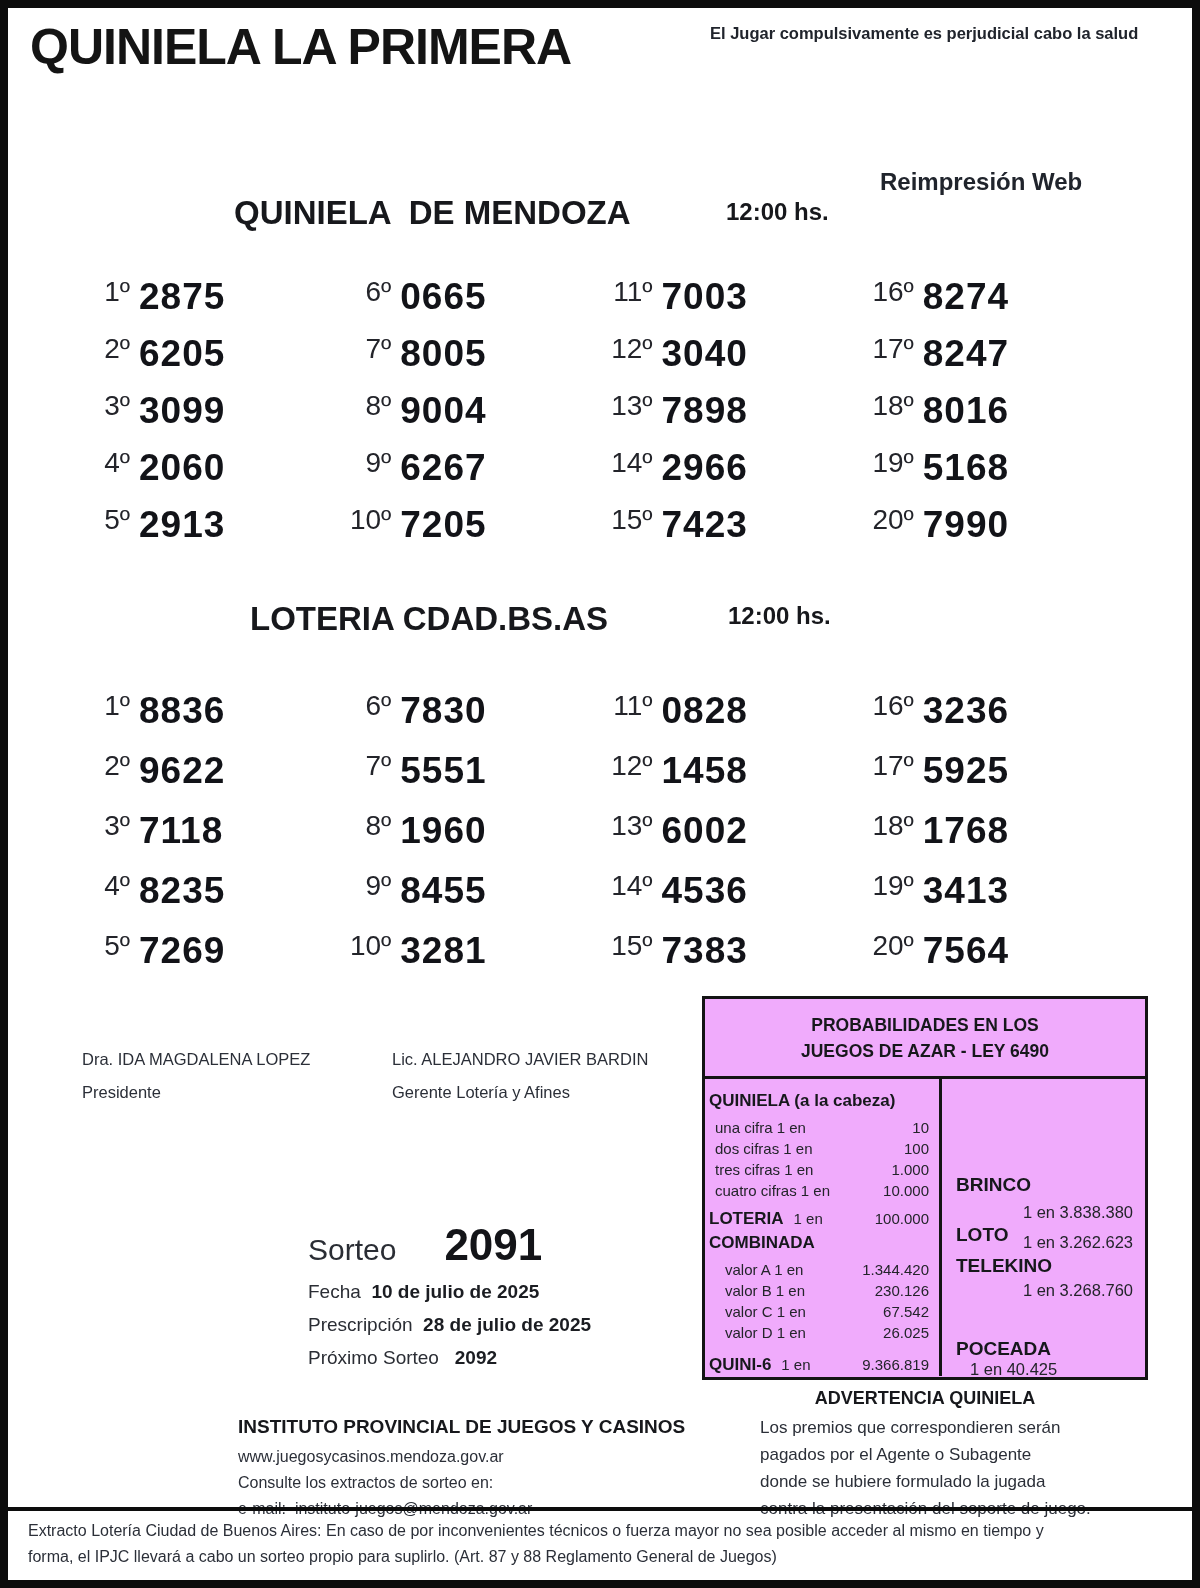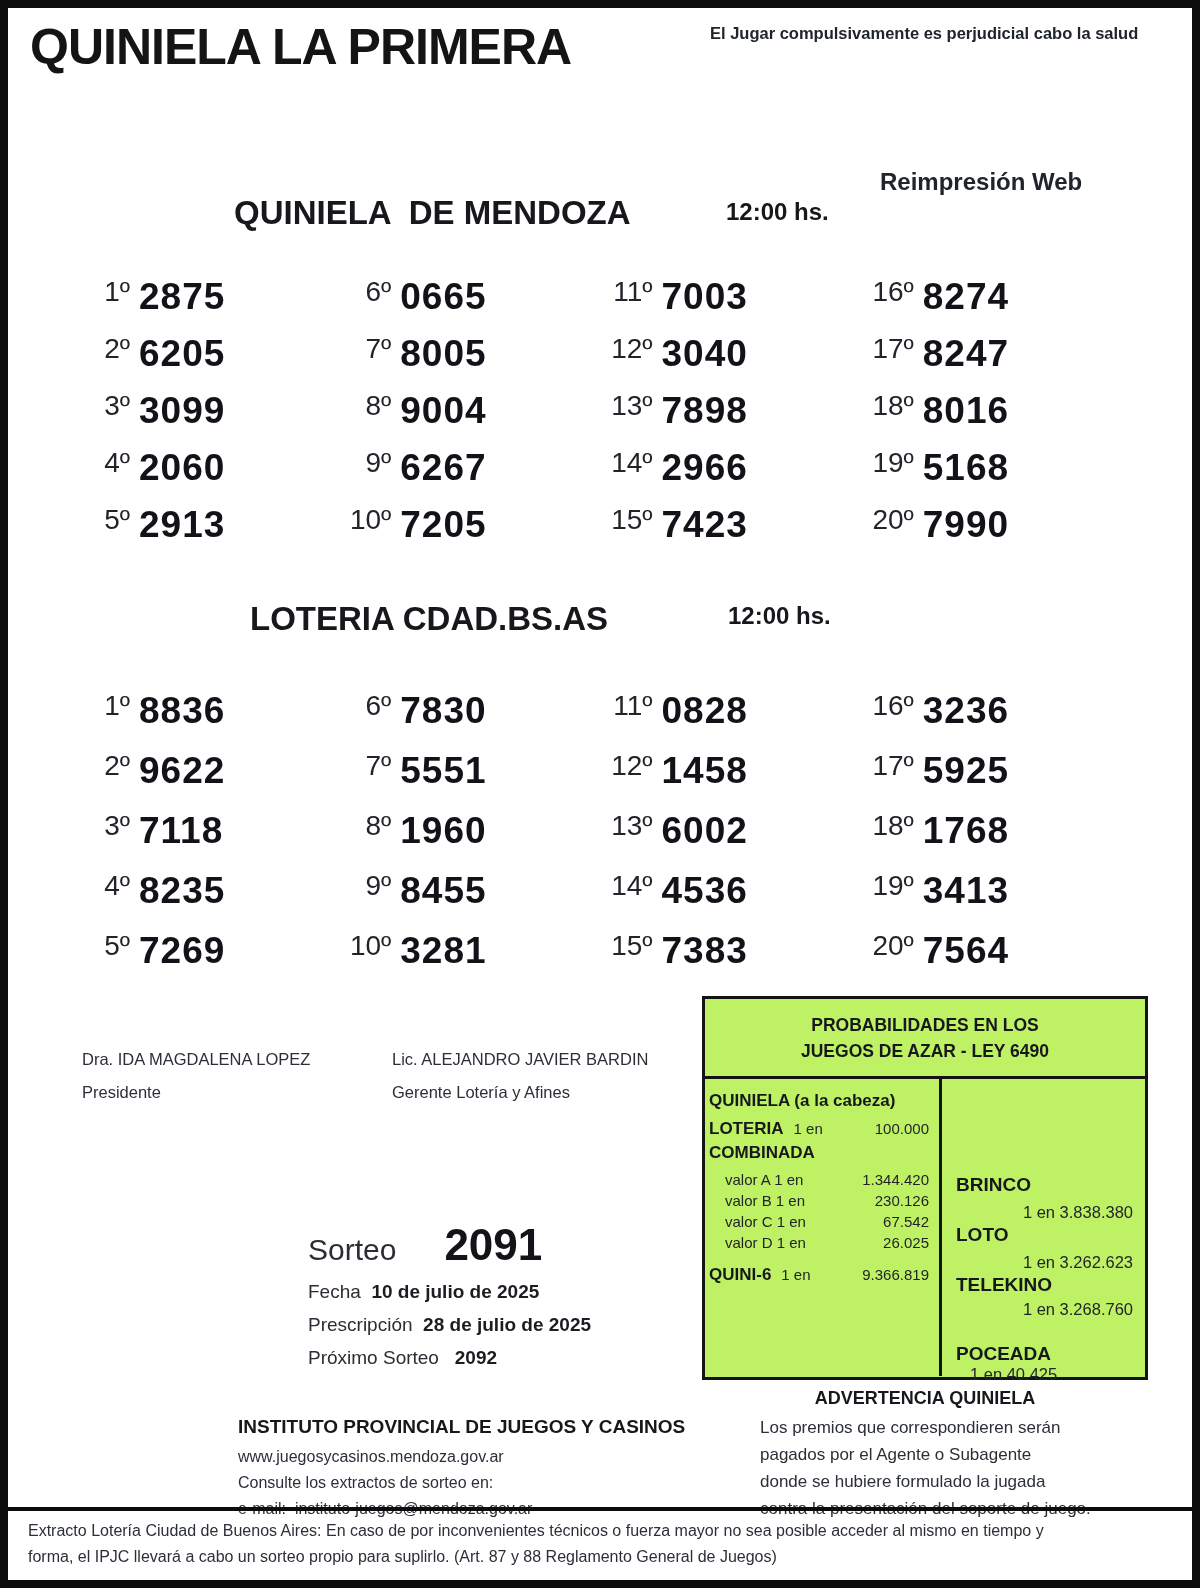--- a/index.html
+++ b/index.html
@@ -54,21 +54,21 @@
   
   .draw-block{position:absolute;left:300px;top:1212px;}
   .draw-row1{display:flex;align-items:baseline;}
   .draw-label{font-size:30px;color:#2a2d34;}
   .draw-number{font-size:44px;font-weight:700;margin-left:48px;color:#131418;}
   .draw-line{margin-top:11px;font-size:19px;color:#2a2d34;white-space:pre;}
   .draw-line b{color:#1b1d22;}
   
   .prob-box{
     position:absolute;left:694px;top:988px;width:446px;height:384px;
-    border:3px solid #141414;box-sizing:border-box;background:#bef264;
+    border:3px solid #141414;box-sizing:border-box;background:#f0abfc;
   }
   .prob-head{
     border-bottom:3px solid #141414;
     text-align:center;font-size:17.5px;font-weight:700;color:#17181c;
     padding:13px 6px 12px;line-height:26px;
   }
   .prob-body{display:flex;height:calc(100% - 81px);}
   .prob-left{
     width:237px;flex:0 0 237px;box-sizing:border-box;
     border-right:3px solid #141414;
@@ -76,25 +76,25 @@
   }
   .prob-right{flex:1;padding:95px 12px 0 14px;box-sizing:border-box;}
   .prob-subhead{font-size:17px;font-weight:700;color:#17181c;margin:4px 0 6px;}
   .prob-row{display:flex;justify-content:space-between;font-size:15px;color:#23242a;line-height:21px;padding-left:6px;}
   .prob-row .prob-value{text-align:right;}
   #combinada-rows .prob-row{padding-left:16px;line-height:21px;}
   .prob-mixrow{display:flex;align-items:baseline;font-size:15px;color:#23242a;margin:8px 0 2px;}
   .prob-mixrow .mname{font-size:17px;font-weight:700;margin-right:10px;color:#17181c;}
   .prob-mixrow .mval{margin-left:auto;text-align:right;}
   #quini6-row{margin-top:12px;}
-  .game{display:flex;align-items:baseline;margin-bottom:9px;flex-wrap:wrap;flex-direction:column;}
+  .game{display:flex;align-items:baseline;margin-bottom:9px;flex-wrap:wrap;}
   .gname{font-size:19px;font-weight:700;color:#17181c;margin-right:8px;}
   .gval{font-size:16.5px;color:#23242a;margin-left:auto;position:relative;top:7px;}
   .game.stacked .gval{flex-basis:100%;text-align:right;top:2px;margin-top:2px;}
-  .game.poceada{margin-top:26px;}
+  .game.poceada{margin-top:40px;}
   .game.poceada .gval{top:0;margin-left:14px;margin-right:auto;}
   
   .advertencia-title{
     position:absolute;left:694px;top:1380px;width:446px;
     text-align:center;font-size:18px;font-weight:700;color:#17181c;
   }
   .advertencia-text{position:absolute;left:752px;top:1406px;width:430px;font-size:17px;color:#2b2f38;line-height:27px;}
   
   .instituto{position:absolute;left:230px;top:1408px;}
   .instituto-name{font-size:19px;font-weight:700;color:#17181c;margin-bottom:6px;}
@@ -308,20 +308,38 @@
   </div>
 
   <div class="prob-box">
     <div class="prob-head">
       <div>PROBABILIDADES EN LOS</div>
       <div>JUEGOS DE AZAR - LEY 6490</div>
     </div>
     <div class="prob-body">
       <div class="prob-left">
         <div class="prob-subhead">QUINIELA (a la cabeza)</div>
+        <div id="quiniela-rows">
+            <div class="prob-row">
+              <span class="prob-label">una cifra  1 en</span>
+              <span class="prob-value">10</span>
+            </div>
+            <div class="prob-row">
+              <span class="prob-label">dos cifras 1 en</span>
+              <span class="prob-value">100</span>
+            </div>
+            <div class="prob-row">
+              <span class="prob-label">tres cifras 1 en</span>
+              <span class="prob-value">1.000</span>
+            </div>
+            <div class="prob-row">
+              <span class="prob-label">cuatro cifras 1 en</span>
+              <span class="prob-value">10.000</span>
+            </div>
+          </div>
         <div class="prob-mixrow">
           <span class="mname">LOTERIA</span>
           <span>1 en</span>
           <span class="mval">100.000</span>
         </div>
         <div class="prob-subhead">COMBINADA</div>
         <div id="combinada-rows">
             <div class="prob-row">
               <span class="prob-label">valor A 1 en</span>
               <span class="prob-value">1.344.420</span>

